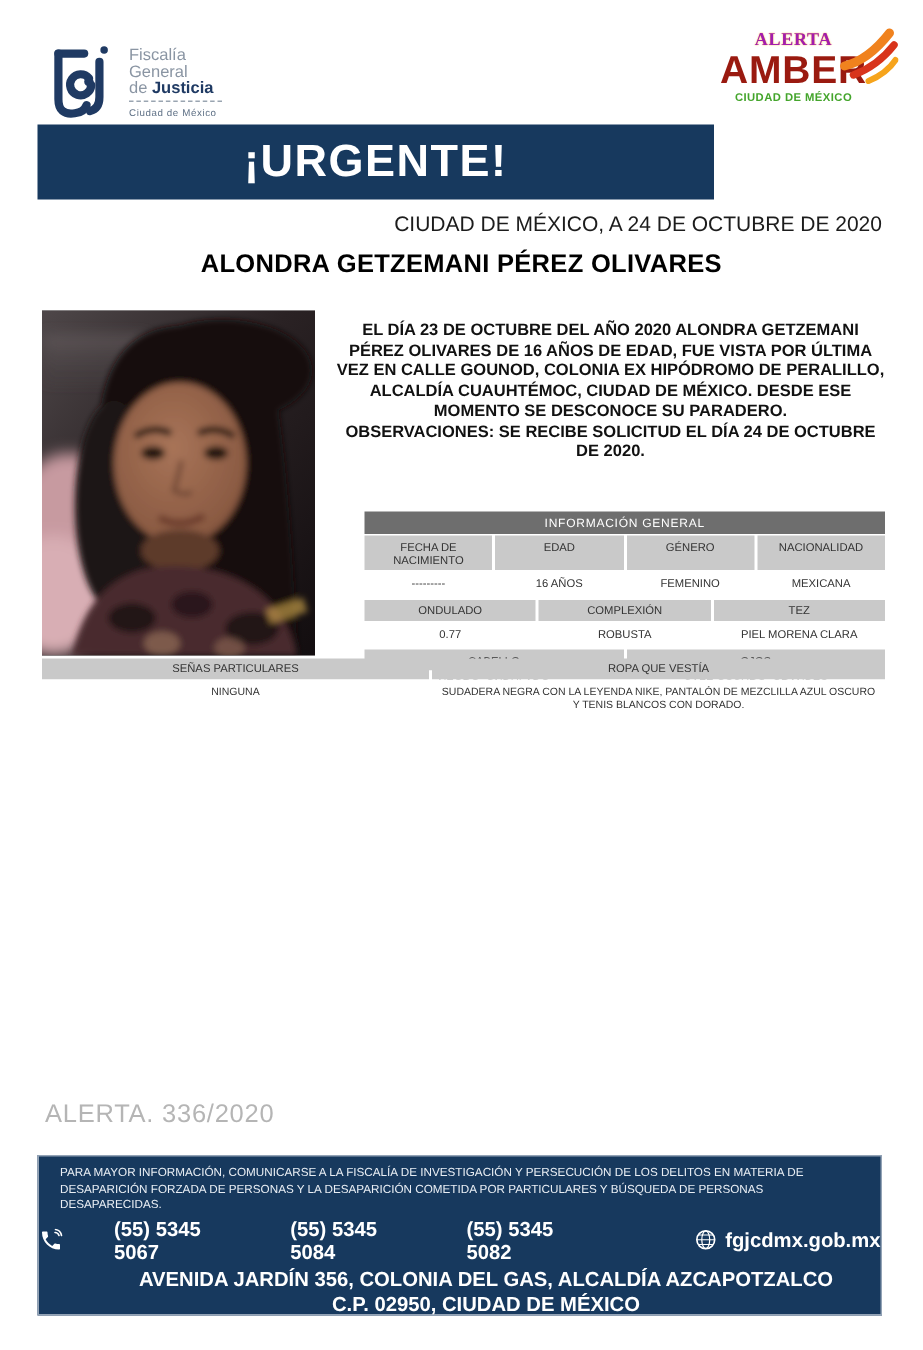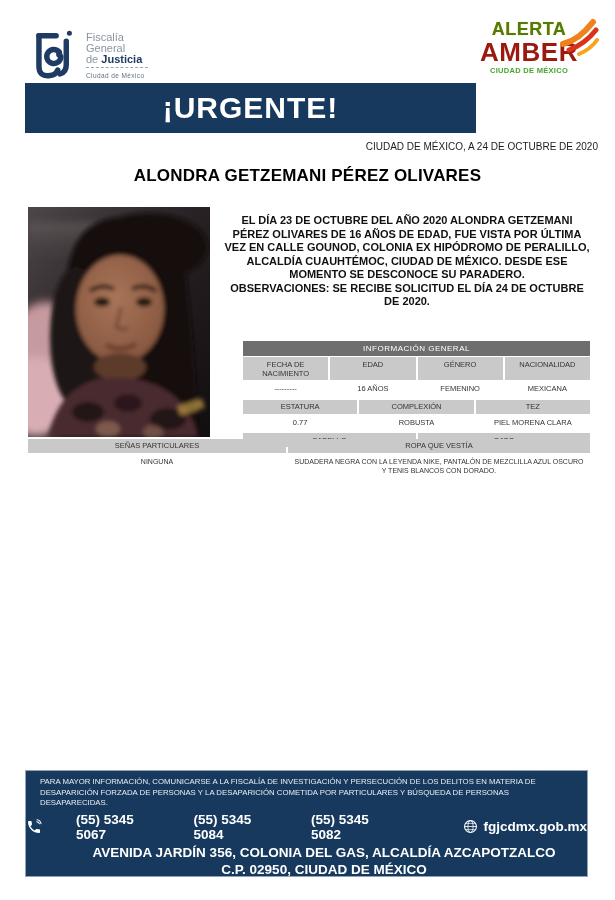--- a/index.html
+++ b/index.html
@@ -11,34 +11,34 @@
   
   .fgj-logo { position:absolute; left:28px; top:28px; display:flex; gap:8px; align-items:flex-start; }
   .fgj-text { padding-top:4px; line-height:11px; }
   .fgj-l1, .fgj-l2 { font-size:11px; color:#8a95a3; }
   .fgj-l3 { font-size:11px; color:#8a95a3; }
   .fgj-l3 b { color:#1f3a63; font-weight:bold; }
   .fgj-dash { width:62px; border-top:1.5px dashed #9aa5b1; margin:2px 0 2px 0; }
   .fgj-sub { font-size:6.5px; color:#5f7186; letter-spacing:.4px; }
 
   .amber-logo { position:absolute; right:26px; top:20px; width:120px; text-align:center; line-height:1; }
-  .amber-l1 { font-size:18px; font-weight:800; color:#4d7c0f; letter-spacing:.5px;
-              text-shadow:0 0 1px #f6a41c; }
+  .amber-l1 { font-size:12px; font-weight:800; color:#a21caf; letter-spacing:.5px;
+              text-shadow:0 0 1px #f6a41c;font-family:Liberation Serif, serif; }
   .amber-l2 { font-size:26px; font-weight:800; color:#9a1a10; letter-spacing:.5px; margin-top:1px; }
   .amber-l3 { font-size:7.5px; font-weight:bold; color:#44a52c; margin-top:2px; letter-spacing:.3px; }
   .amber-swoosh { position:absolute; right:-10px; top:-6px; }
 
   
   .urgent-band {
     position:absolute; left:25px; top:83px; width:451px; height:50px;
     background:#17395e; color:#ffffff; display:flex; align-items:center; justify-content:center;
     font-size:30px; font-weight:bold; letter-spacing:1px;
   }
 
-  .date-line { position:absolute; right:17px; top:141px; font-size:10px; color:#1c1c1c; }
+  .date-line { position:absolute; right:27px; top:141px; font-size:14px; color:#1c1c1c; }
 
   .person-name { position:absolute; left:0; top:166px; width:615px; text-align:center;
     font-size:17px; font-weight:bold; color:#000; letter-spacing:.2px; }
 
   
   .photo { position:absolute; left:28px; top:207px; width:182px; height:230px; overflow:hidden; background:#181214; }
 
   
   .descr-block { position:absolute; left:224px; top:214px; width:366px; text-align:center;
     font-size:11px; font-weight:bold; color:#111; line-height:13.5px; }
@@ -191,21 +191,21 @@
       <div class="lbl">GÉNERO</div>
       <div class="lbl">NACIONALIDAD</div>
     </div>
     <div class="cells c4" style="gap:2px; margin-top:0;">
       <div class="val">---------</div>
       <div class="val">16 AÑOS</div>
       <div class="val">FEMENINO</div>
       <div class="val">MEXICANA</div>
     </div>
     <div class="cells c3">
-      <div class="lbl">ESTATURA</div>
+      <div class="lbl">ONDULADO</div>
       <div class="lbl">COMPLEXIÓN</div>
       <div class="lbl">TEZ</div>
     </div>
     <div class="cells c3" style="margin-top:0;">
       <div class="val">0.77</div>
       <div class="val">ROBUSTA</div>
       <div class="val">PIEL MORENA CLARA</div>
     </div>
     <div class="cells c2">
       <div class="lbl">CABELLO</div>
@@ -222,20 +222,21 @@
       <div class="lbl">SEÑAS PARTICULARES</div>
       <div class="lbl">ROPA QUE VESTÍA</div>
     </div>
     <div class="cells" style="margin-top:0;">
       <div class="val">NINGUNA</div>
       <div class="val">SUDADERA NEGRA CON LA LEYENDA NIKE, PANTALÓN DE MEZCLILLA AZUL OSCURO Y TENIS BLANCOS CON DORADO.</div>
     </div>
   </div>
 
 
+  <div class="alert-number">ALERTA. 336/2020</div>
 
   <div class="footer">
     <div class="footer-info">PARA MAYOR INFORMACIÓN, COMUNICARSE A LA FISCALÍA DE INVESTIGACIÓN Y PERSECUCIÓN DE LOS DELITOS EN MATERIA DE DESAPARICIÓN FORZADA DE PERSONAS Y LA DESAPARICIÓN COMETIDA POR PARTICULARES Y BÚSQUEDA DE PERSONAS DESAPARECIDAS.</div>
     <div class="footer-contact">
       <span class="icon">
         <svg width="16" height="16" viewBox="0 0 24 24" fill="#ffffff">
           <path d="M6.62 10.79c1.44 2.83 3.76 5.14 6.59 6.59l2.2-2.2c.27-.27.67-.36 1.02-.24 1.12.37 2.33.57 3.57.57.55 0 1 .45 1 1V20c0 .55-.45 1-1 1-9.39 0-17-7.61-17-17 0-.55.45-1 1-1h3.5c.55 0 1 .45 1 1 0 1.25.2 2.45.57 3.57.11.35.03.74-.25 1.02l-2.2 2.2z"></path>
           <path d="M16 4 q3 0 4 3" stroke="#fff" stroke-width="1.6" fill="none" stroke-linecap="round"></path>
           <path d="M16.5 1 q5 .5 6 6" stroke="#fff" stroke-width="1.6" fill="none" stroke-linecap="round"></path>
         </svg>

